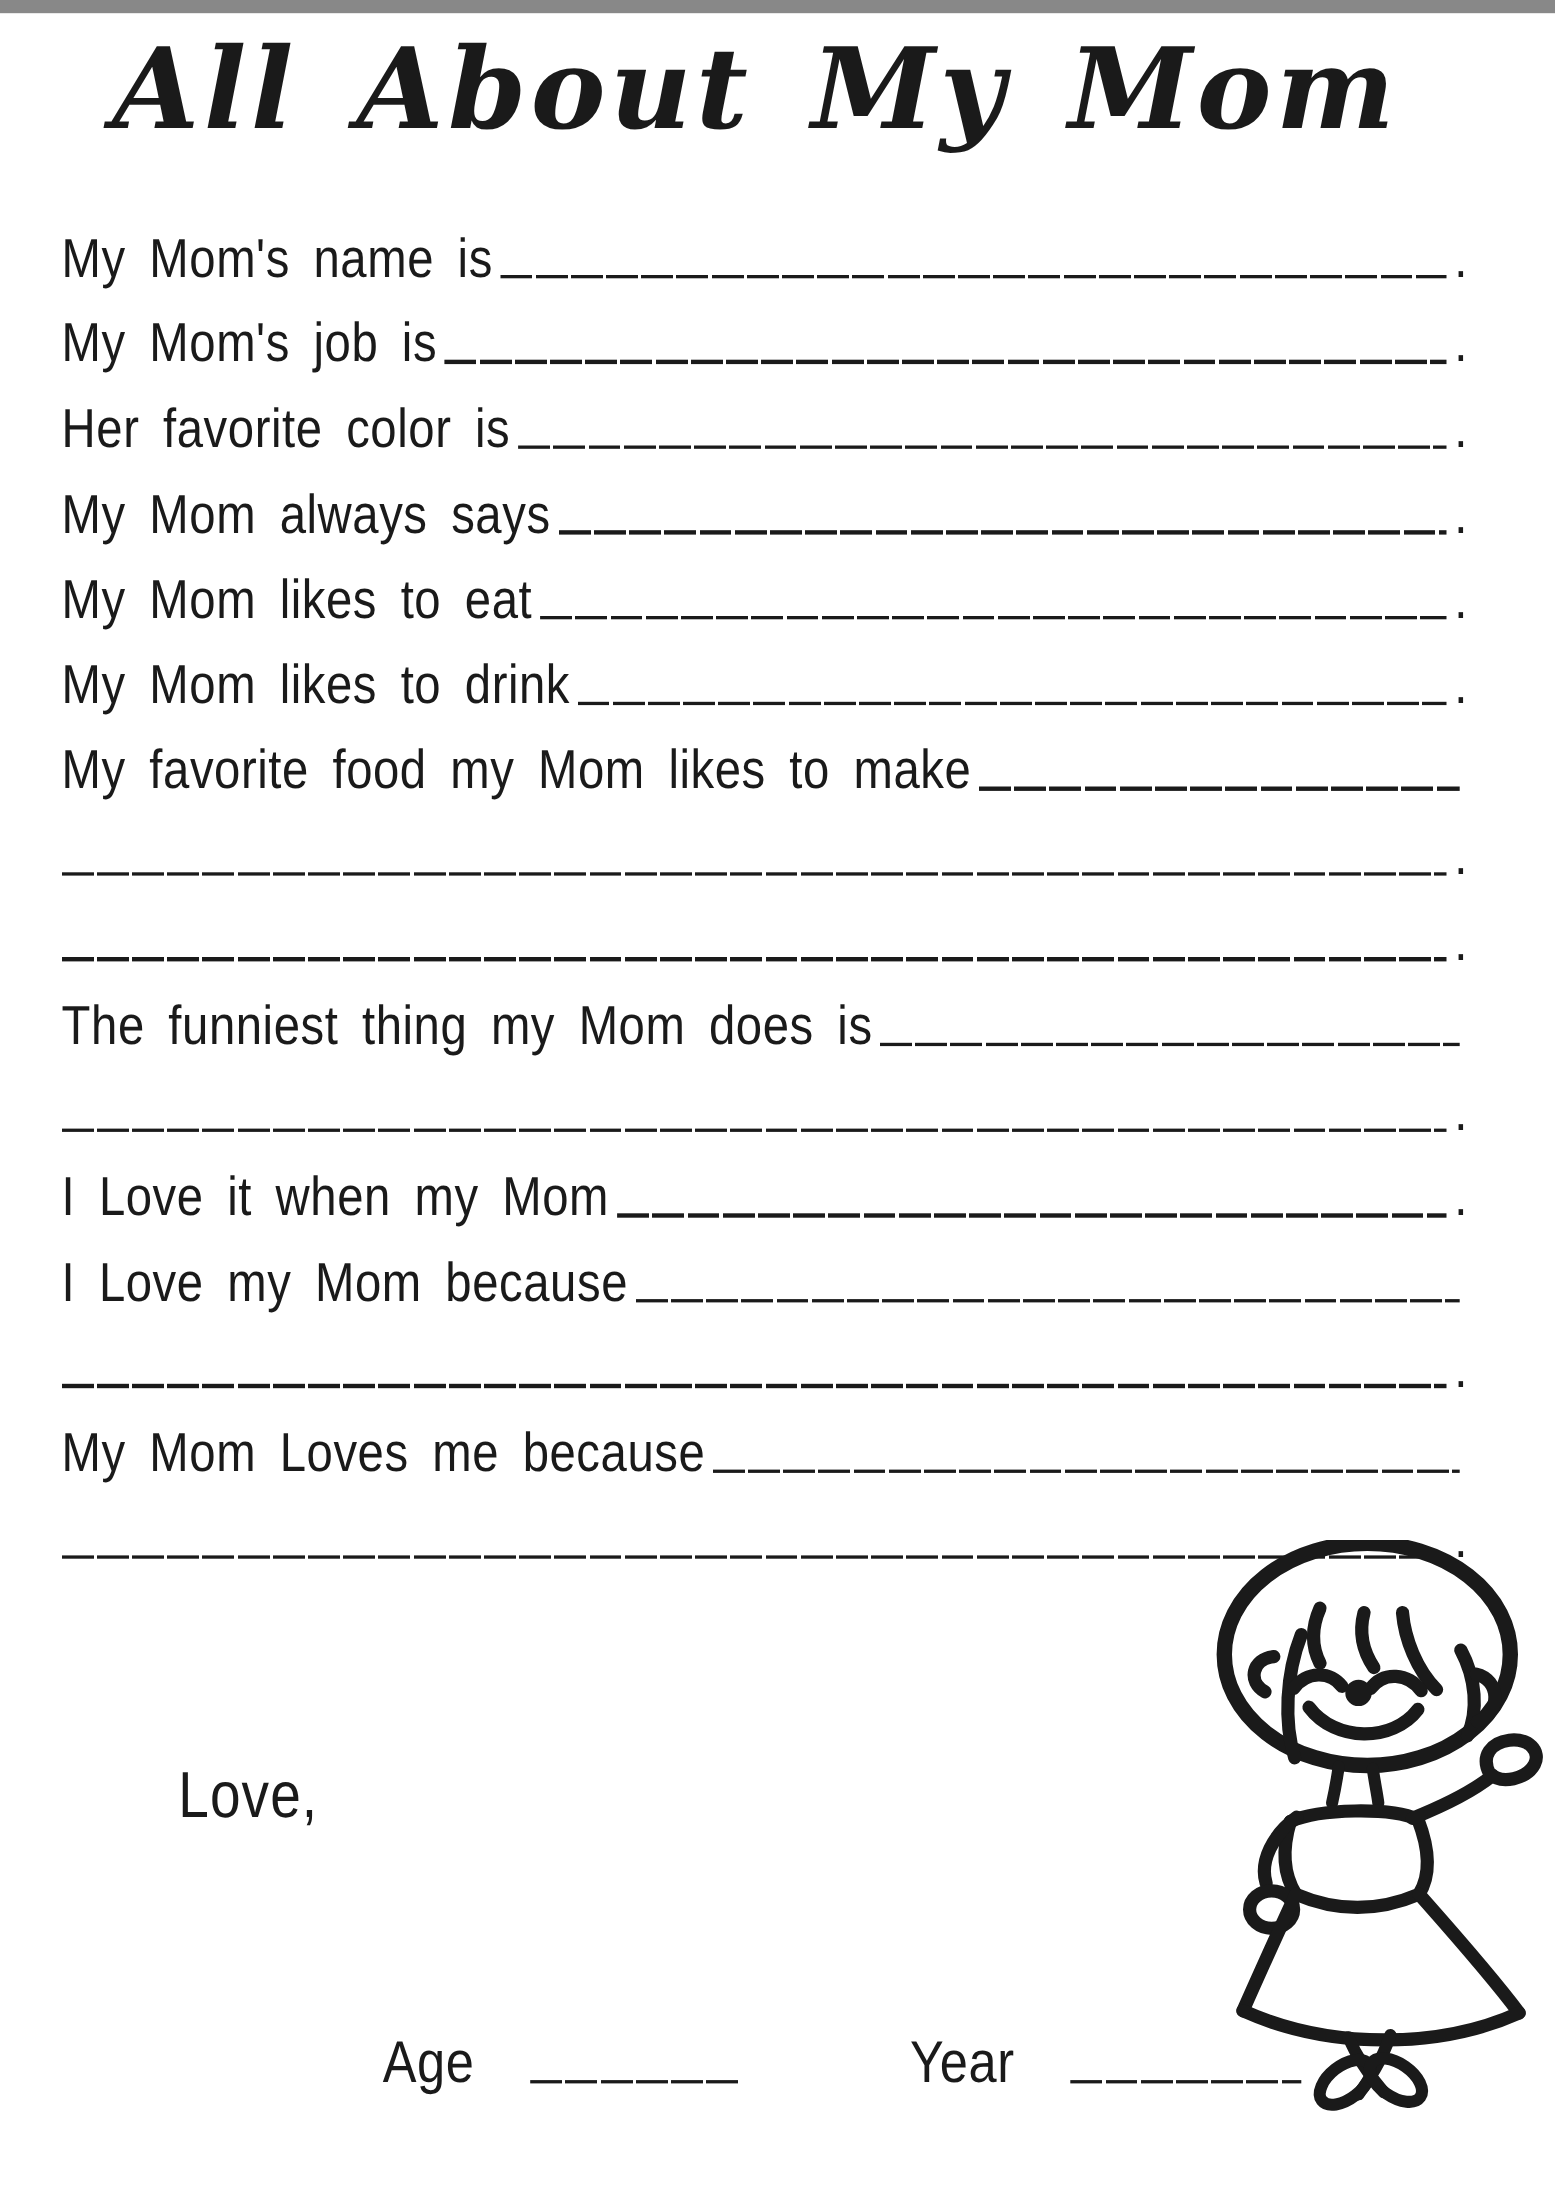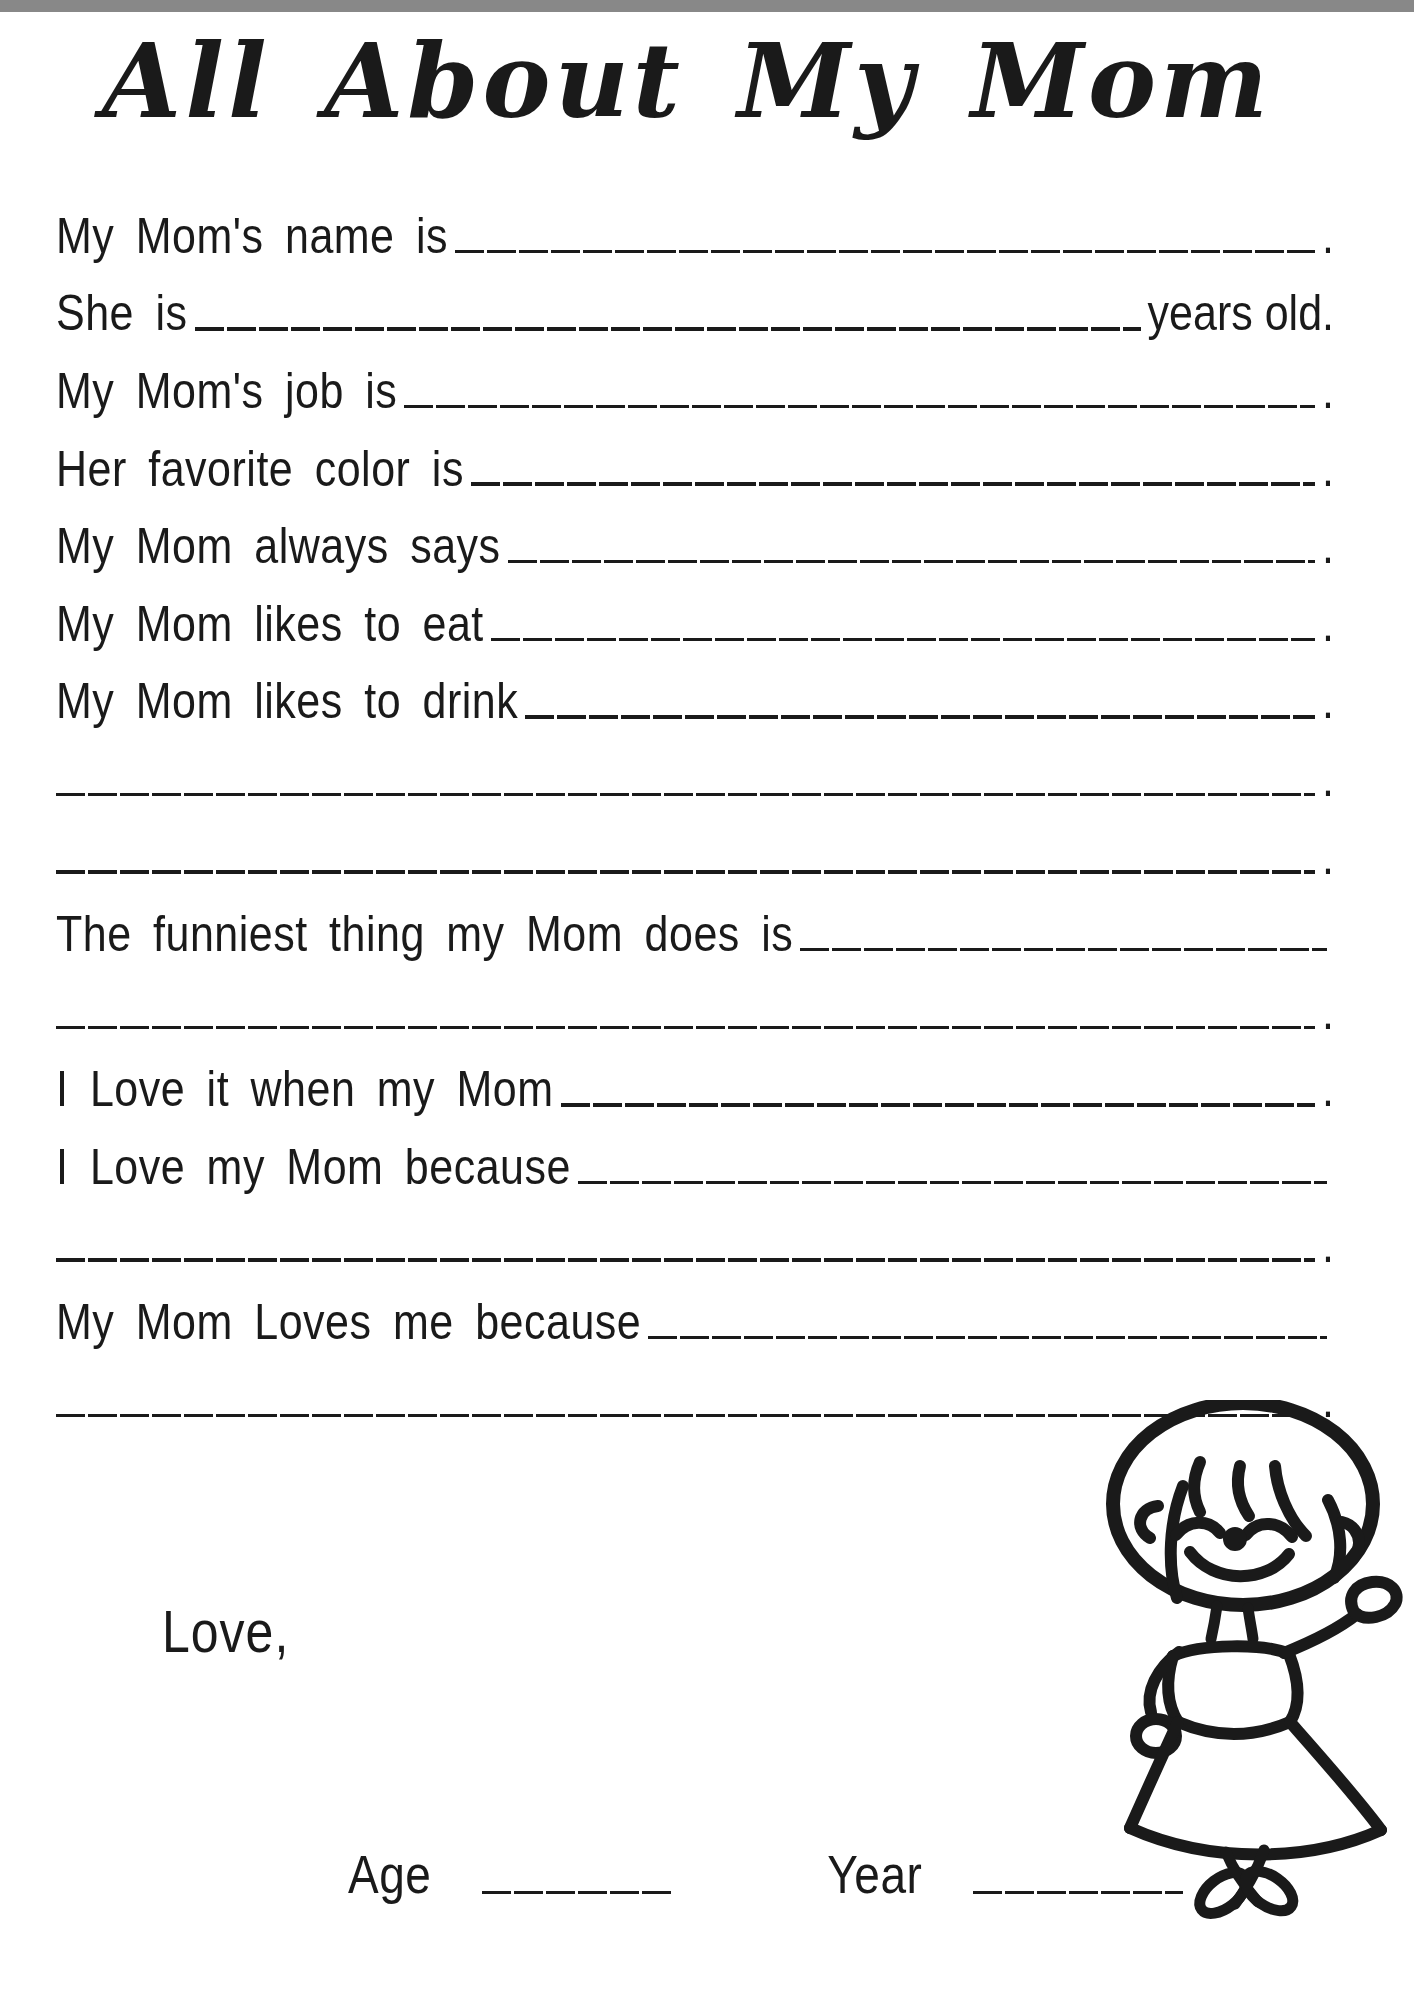--- a/index.html
+++ b/index.html
@@ -93,25 +93,20 @@
 
   <div class="title">All About My Mom</div>
 
   <div class="rows">
       <div class="row">
       <span class="label">My Mom's name is</span>
       <span class="blank"></span>
       <span class="suffix">.</span>
     </div>
       <div class="row">
-      <span class="label">She is</span>
-      <span class="blank"></span>
-      <span class="suffix">years old.</span>
-    </div>
-      <div class="row">
       <span class="label">My Mom's job is</span>
       <span class="blank"></span>
       <span class="suffix">.</span>
     </div>
       <div class="row">
       <span class="label">Her favorite color is</span>
       <span class="blank"></span>
       <span class="suffix">.</span>
     </div>
       <div class="row">
@@ -121,20 +116,25 @@
     </div>
       <div class="row">
       <span class="label">My Mom likes to eat</span>
       <span class="blank"></span>
       <span class="suffix">.</span>
     </div>
       <div class="row">
       <span class="label">My Mom likes to drink</span>
       <span class="blank"></span>
       <span class="suffix">.</span>
+    </div>
+      <div class="row">
+      <span class="label">My favorite food my Mom likes to make</span>
+      <span class="blank"></span>
+      <span class="suffix"></span>
     </div>
       <div class="row cont">
       <span class="label"></span>
       <span class="blank"></span>
       <span class="suffix">.</span>
     </div>
       <div class="row cont">
       <span class="label"></span>
       <span class="blank"></span>
       <span class="suffix">.</span>

